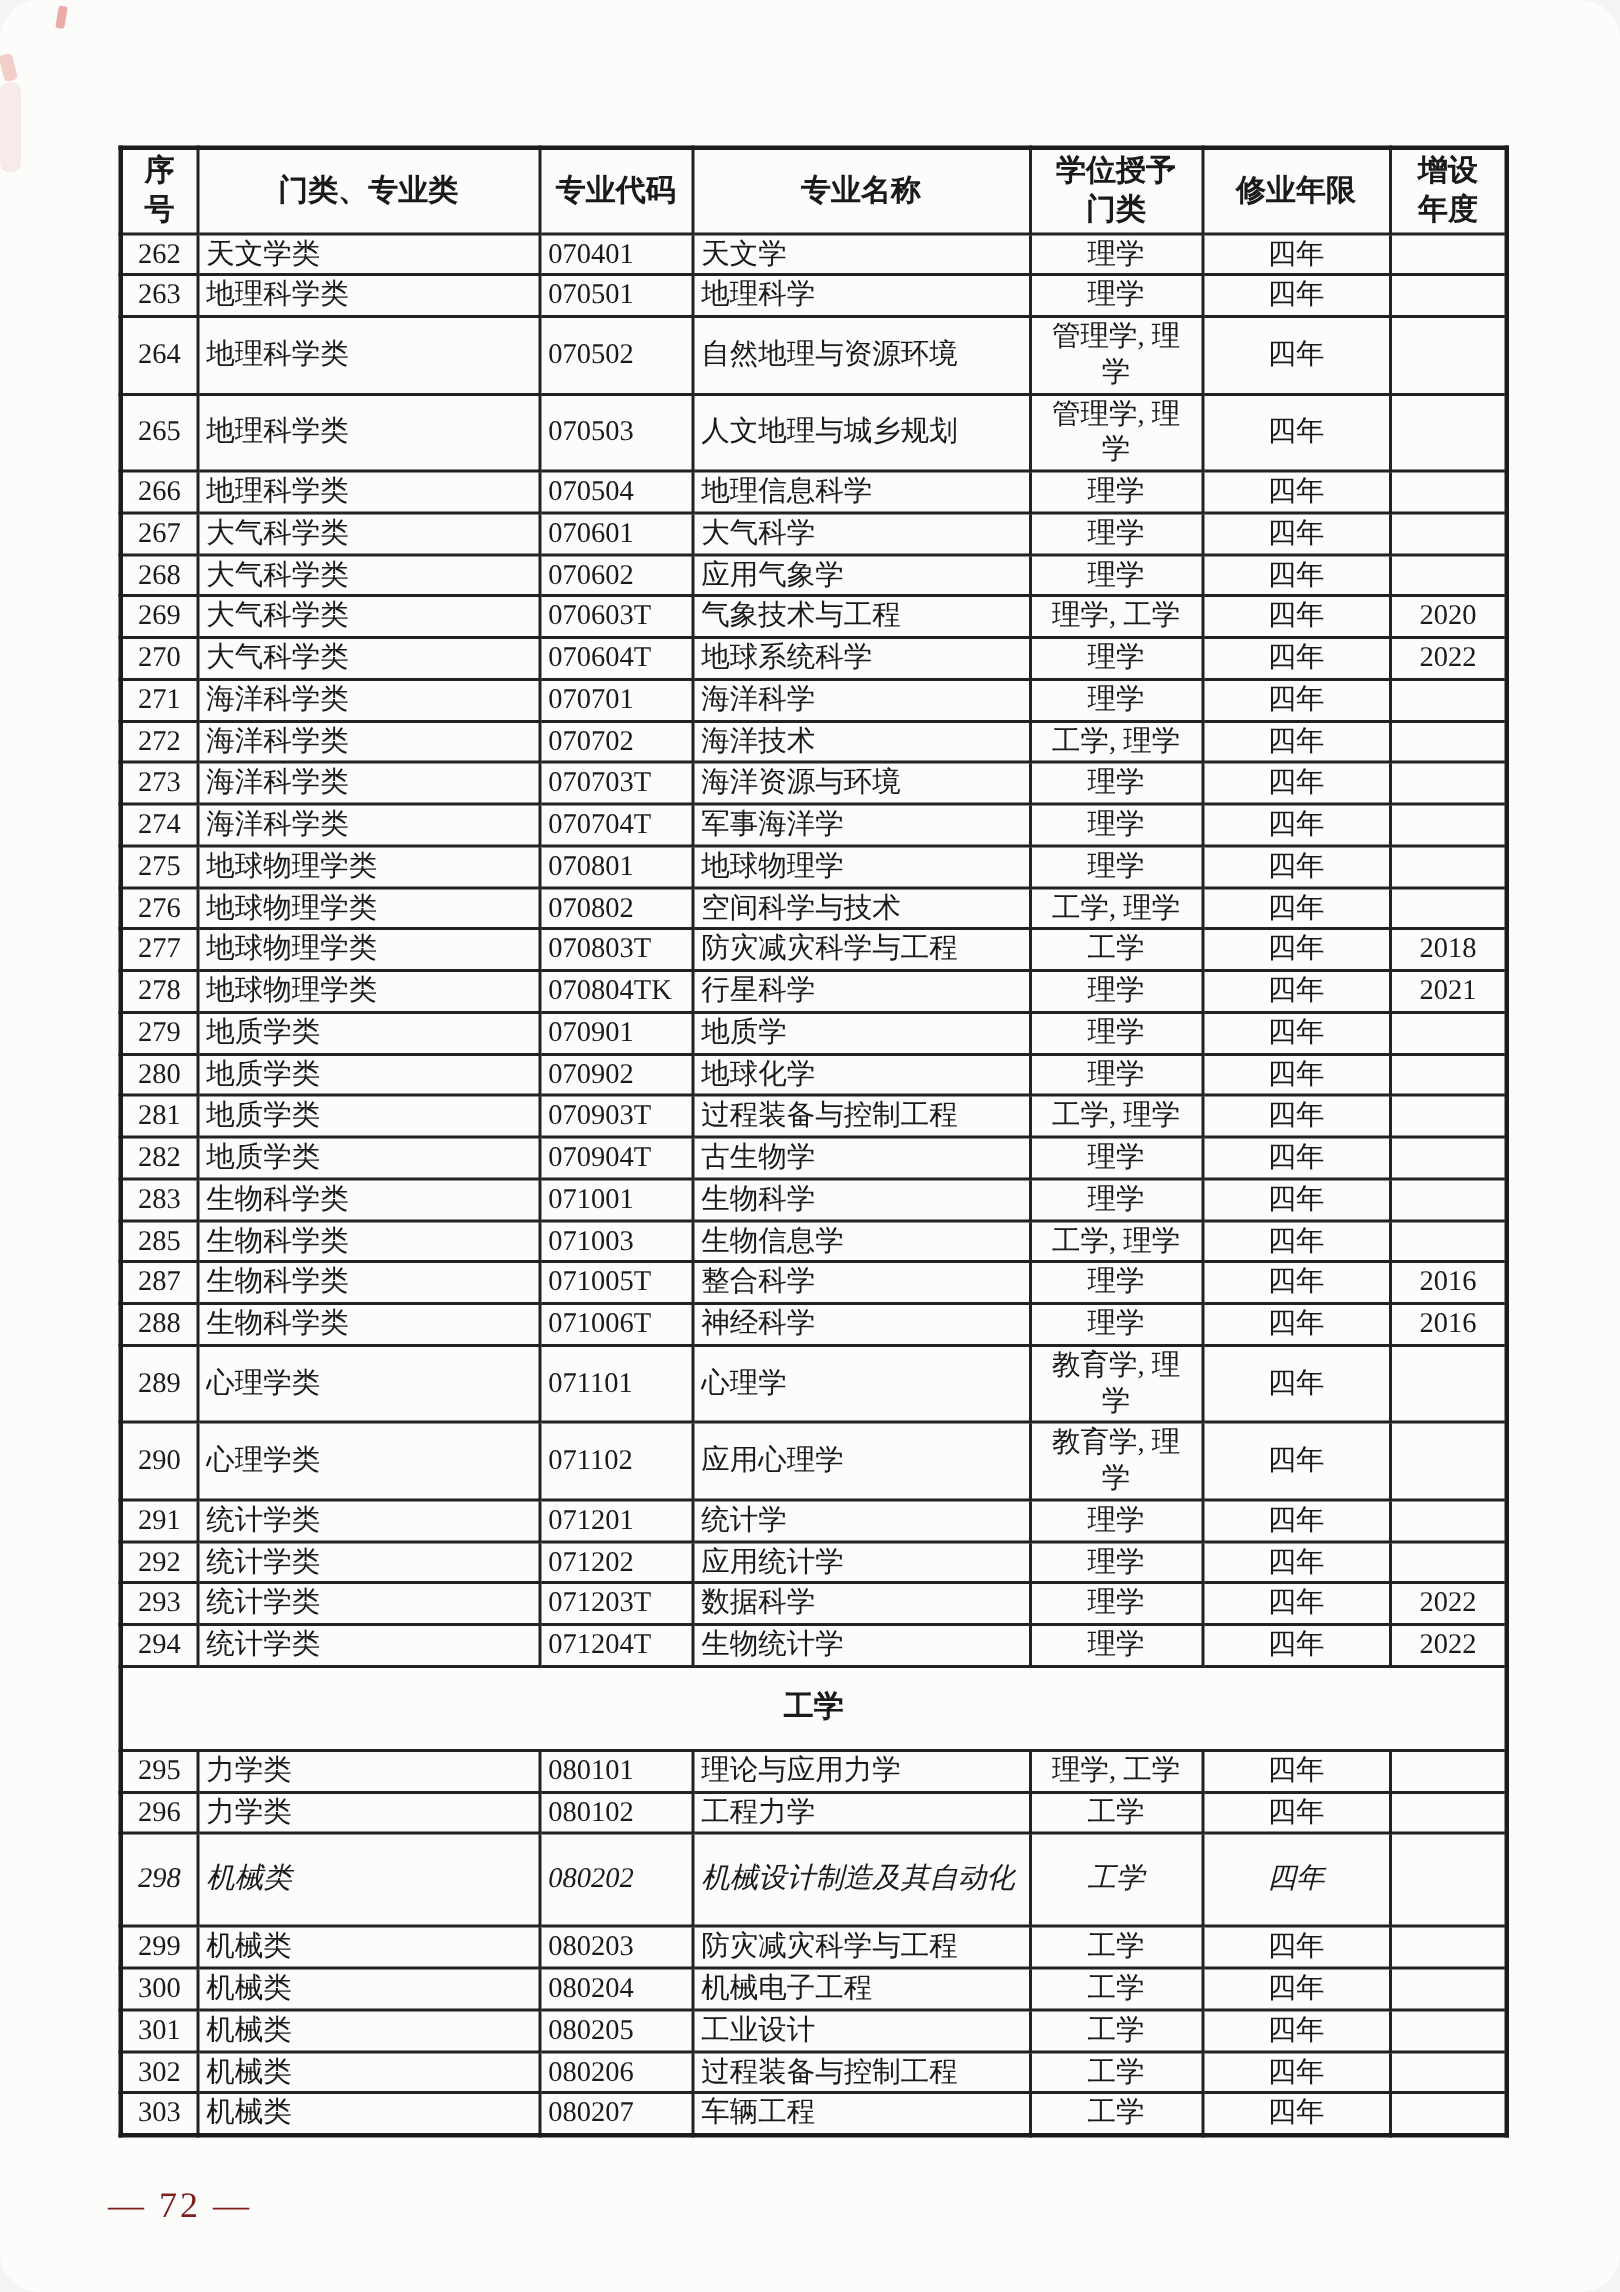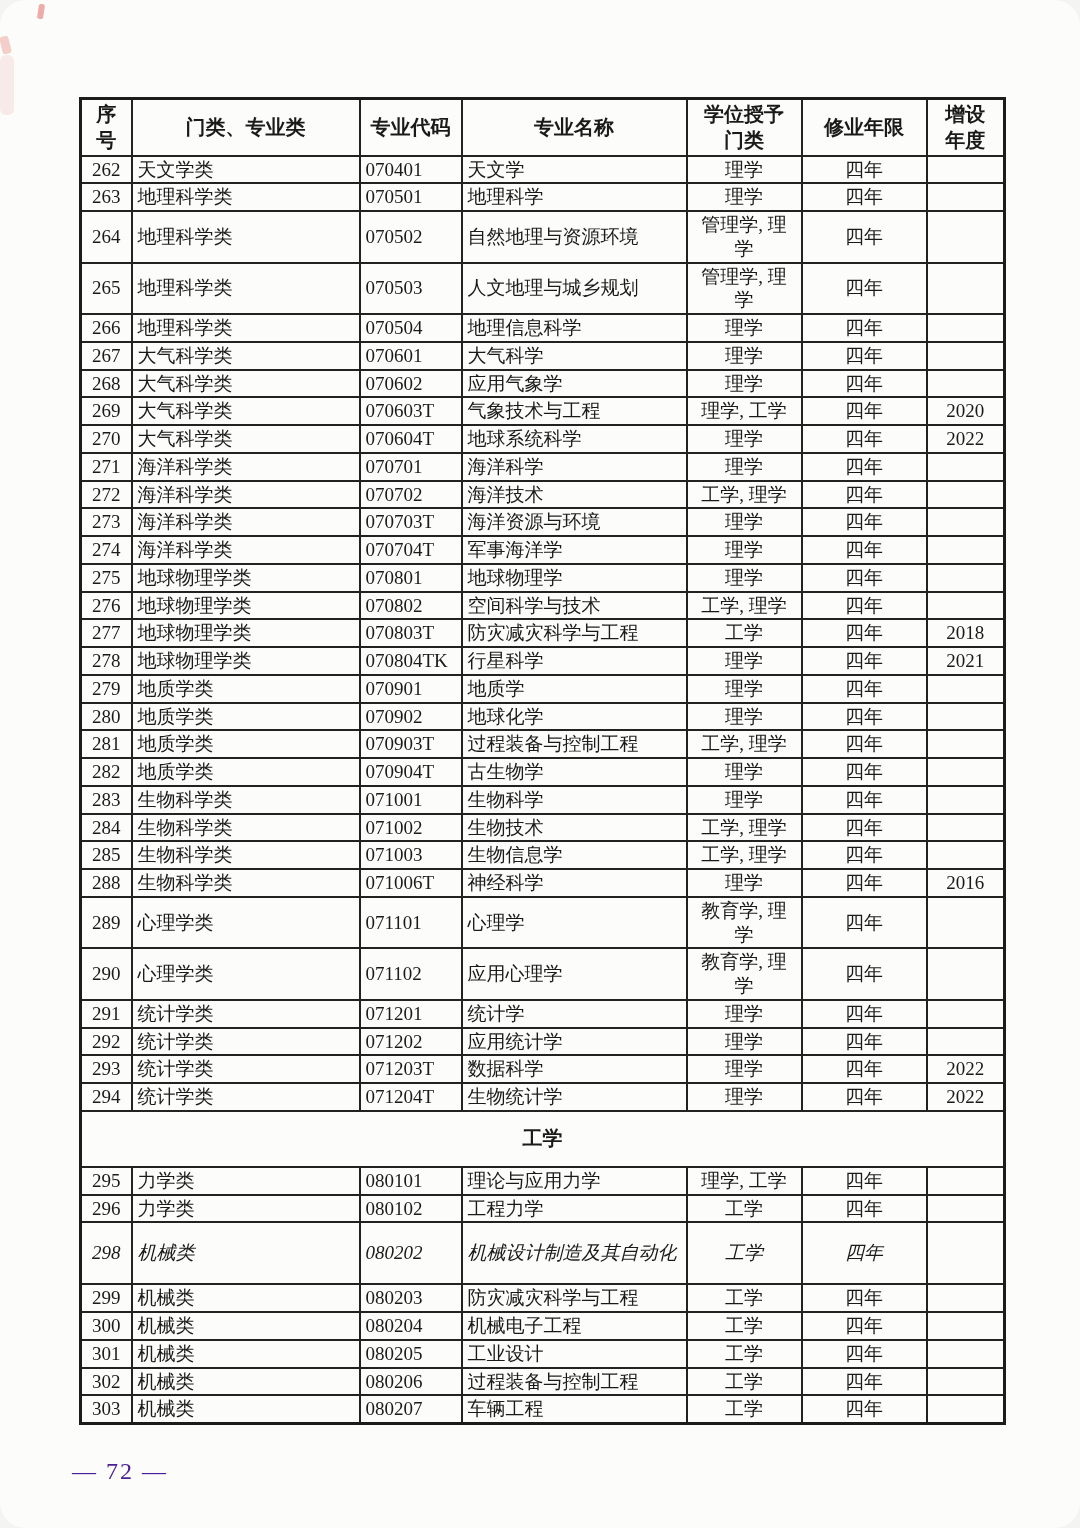--- a/index.html
+++ b/index.html
@@ -71,21 +71,21 @@
     text-align: center;
     font-family: "Liberation Sans", "DejaVu Sans", sans-serif;
     font-weight: bold;
     font-size: 20px;
   }
   .page-number {
     position: absolute;
     left: 72px; top: 1458px;
     font-size: 24px;
     letter-spacing: 2px;
-    color: #4c1d95;
+    color: #7f1d1d;
   }
 </style>
 </head>
 <body>
 
 <div class="page">
 
   <div class="scan-mark-a"></div>
   <div class="scan-mark-b"></div>
   <div class="scan-smudge"></div>
@@ -306,36 +306,36 @@
         <tr class="r-normal">
           <td class="a-center">283</td>
           <td class="a-left">生物科学类</td>
           <td class="a-left">071001</td>
           <td class="a-left">生物科学</td>
           <td class="a-center">理学</td>
           <td class="a-center">四年</td>
           <td class="a-center"></td>
         </tr>
         <tr class="r-normal">
-          <td class="a-center">284</td>
-          <td class="a-left">生物科学类</td>
-          <td class="a-left">071002</td>
-          <td class="a-left">生物技术</td>
-          <td class="a-center">工学, 理学</td>
-          <td class="a-center">四年</td>
-          <td class="a-center"></td>
-        </tr>
-        <tr class="r-normal">
           <td class="a-center">285</td>
           <td class="a-left">生物科学类</td>
           <td class="a-left">071003</td>
           <td class="a-left">生物信息学</td>
           <td class="a-center">工学, 理学</td>
           <td class="a-center">四年</td>
           <td class="a-center"></td>
+        </tr>
+        <tr class="r-normal">
+          <td class="a-center">287</td>
+          <td class="a-left">生物科学类</td>
+          <td class="a-left">071005T</td>
+          <td class="a-left">整合科学</td>
+          <td class="a-center">理学</td>
+          <td class="a-center">四年</td>
+          <td class="a-center">2016</td>
         </tr>
         <tr class="r-normal">
           <td class="a-center">288</td>
           <td class="a-left">生物科学类</td>
           <td class="a-left">071006T</td>
           <td class="a-left">神经科学</td>
           <td class="a-center">理学</td>
           <td class="a-center">四年</td>
           <td class="a-center">2016</td>
         </tr>

